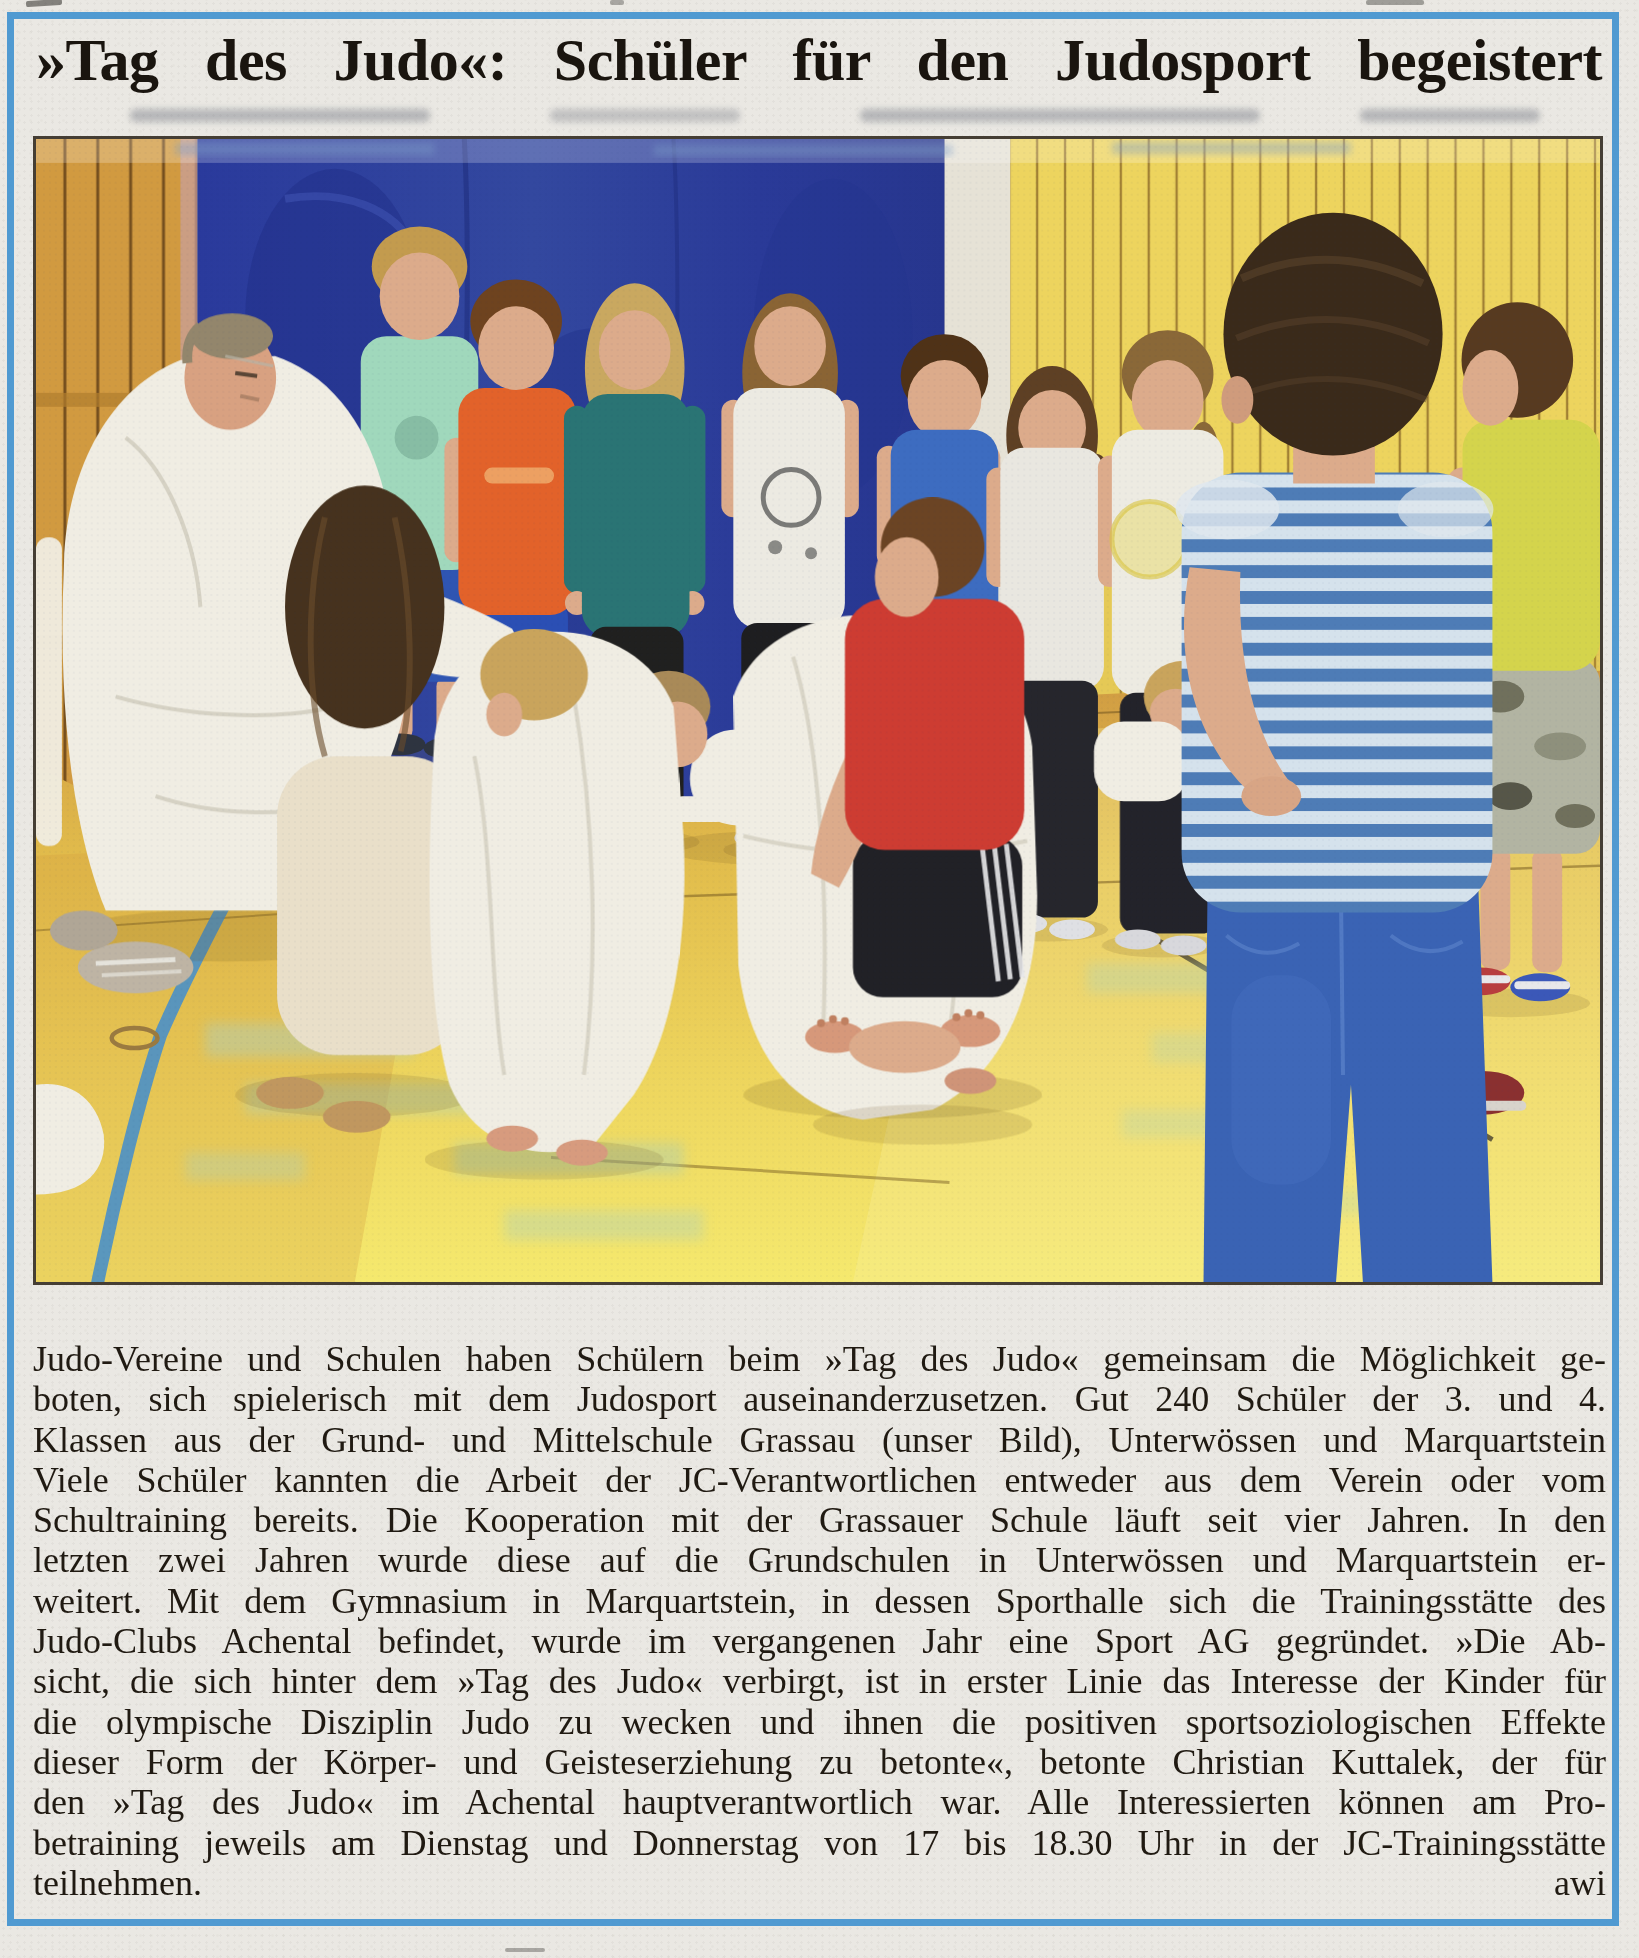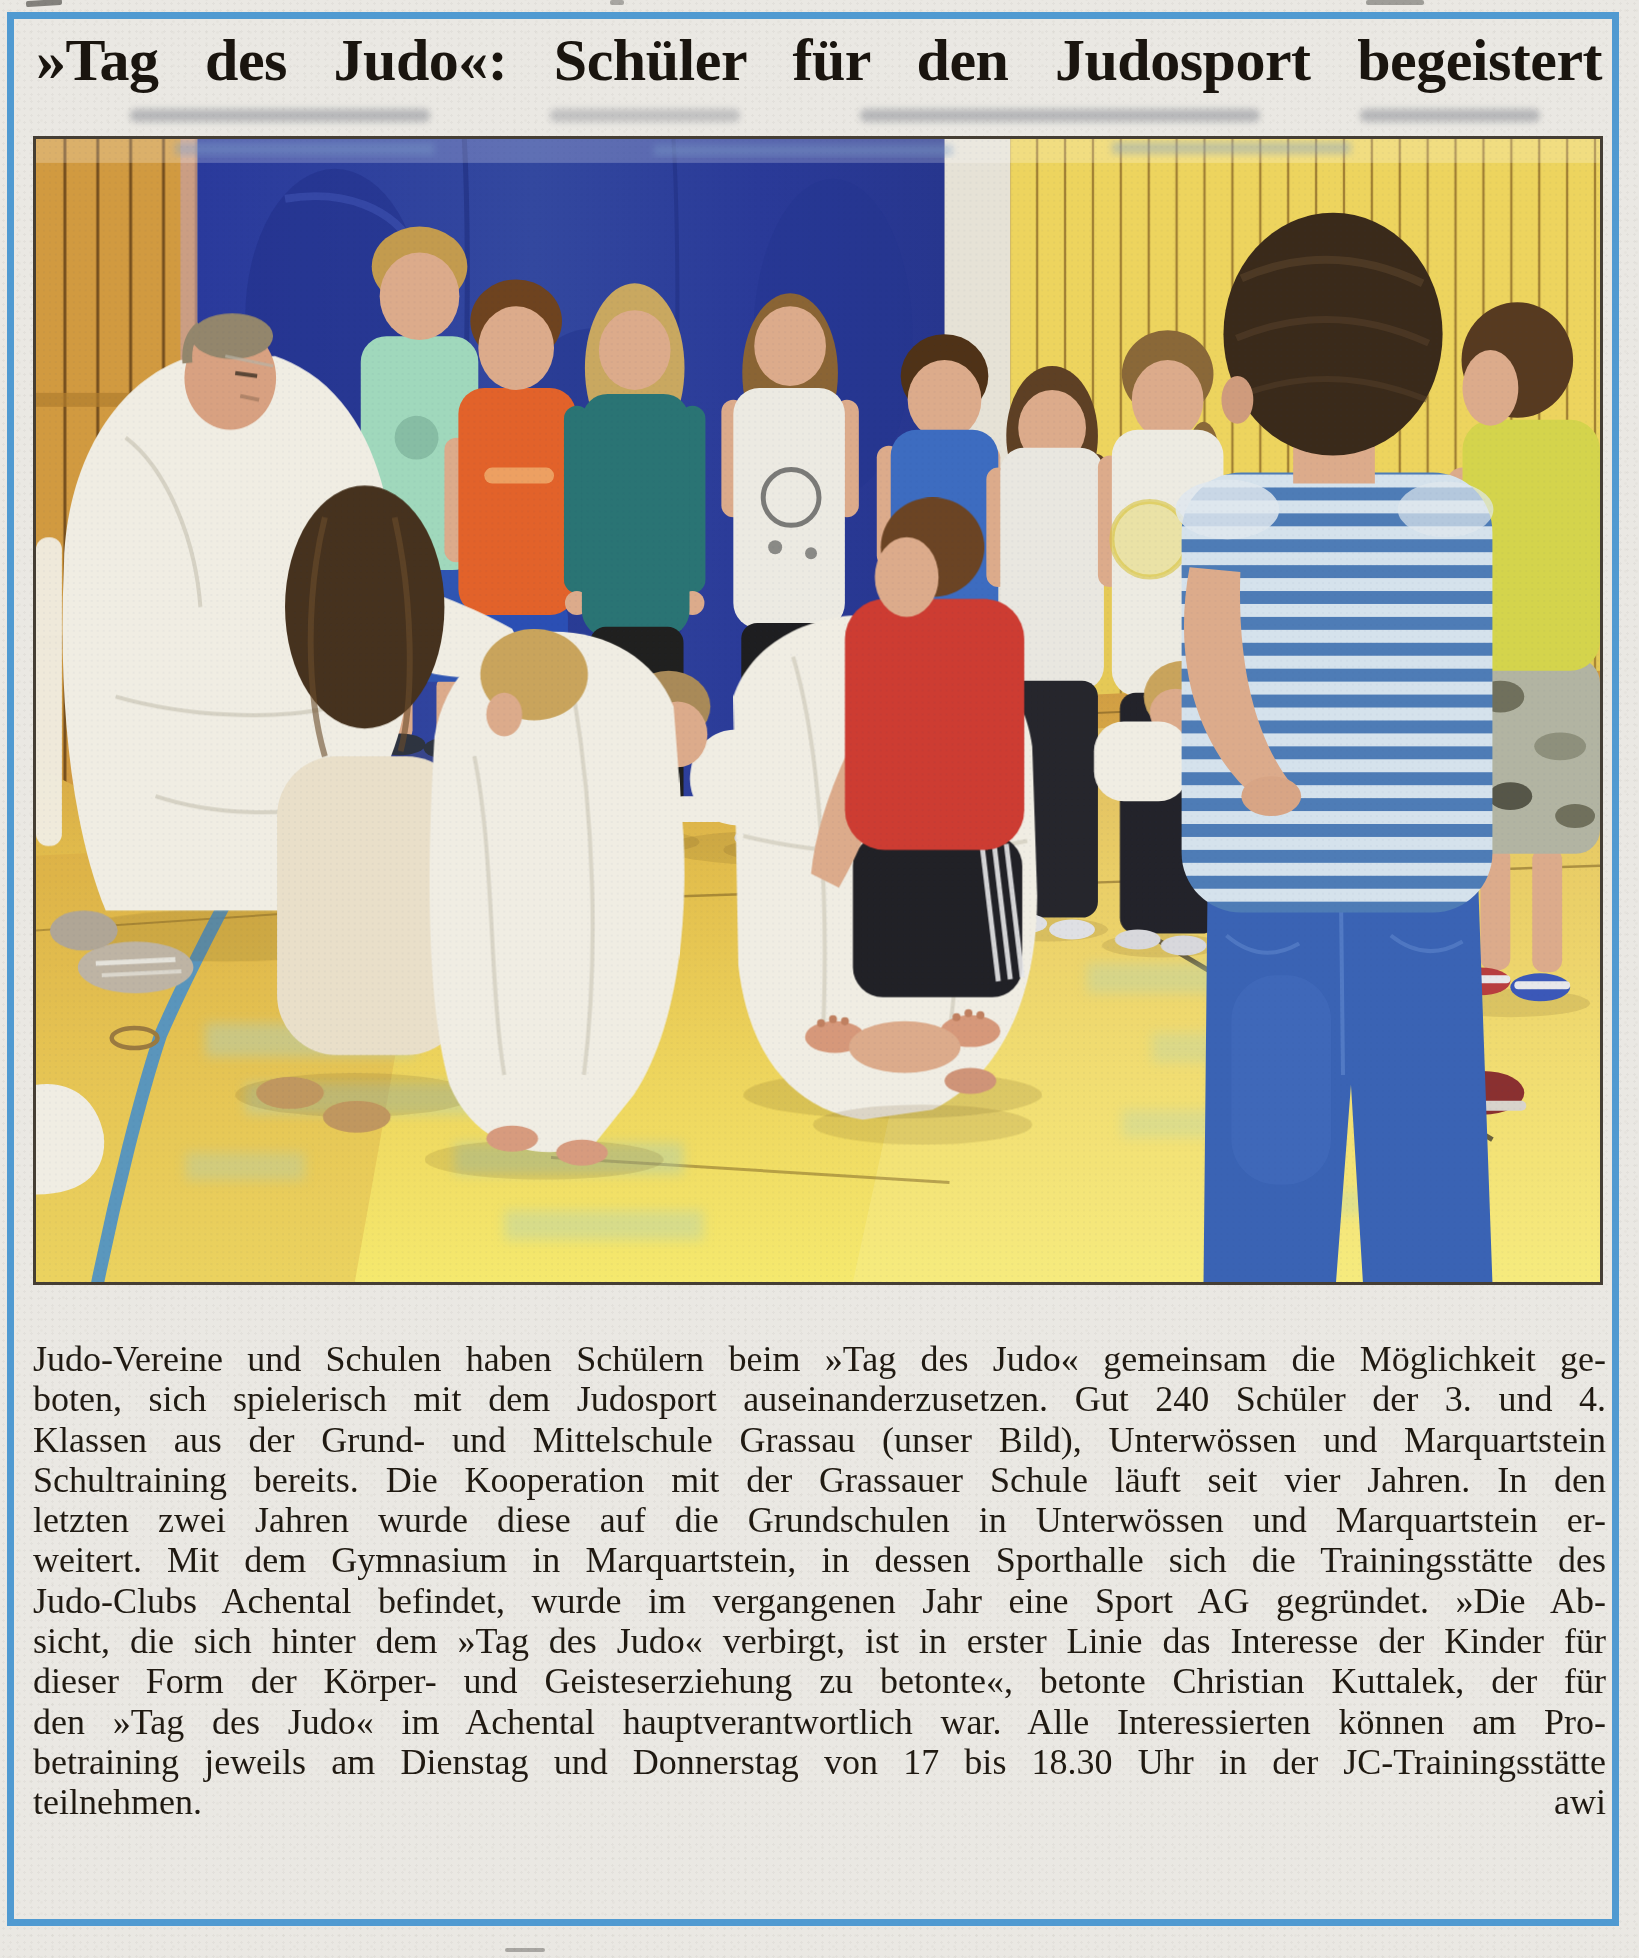--- a/index.html
+++ b/index.html
@@ -404,25 +404,27 @@
     </g>
   </g>
   <rect x="0" y="0" width="1570" height="1148" fill="url(#halftone)" opacity=".045"></rect>
 </svg>
 </div>
 
 <div class="article">
   <div class="bt-line">Judo-Vereine und Schulen haben Schülern beim »Tag des Judo« gemeinsam die Möglichkeit ge-</div>
   <div class="bt-line">boten, sich spielerisch mit dem Judosport auseinanderzusetzen. Gut 240 Schüler der 3. und 4.</div>
   <div class="bt-line">Klassen aus der Grund- und Mittelschule Grassau (unser Bild), Unterwössen und Marquartstein</div>
+  <div class="bt-line">Viele Schüler kannten die Arbeit der JC-Verantwortlichen entweder aus dem Verein oder vom</div>
   <div class="bt-line">Schultraining bereits. Die Kooperation mit der Grassauer Schule läuft seit vier Jahren. In den</div>
   <div class="bt-line">letzten zwei Jahren wurde diese auf die Grundschulen in Unterwössen und Marquartstein er-</div>
   <div class="bt-line">weitert. Mit dem Gymnasium in Marquartstein, in dessen Sporthalle sich die Trainingsstätte des</div>
   <div class="bt-line">Judo-Clubs Achental befindet, wurde im vergangenen Jahr eine Sport AG gegründet. »Die Ab-</div>
   <div class="bt-line">sicht, die sich hinter dem »Tag des Judo« verbirgt, ist in erster Linie das Interesse der Kinder für</div>
+  <div class="bt-line">die olympische Disziplin Judo zu wecken und ihnen die positiven sportsoziologischen Effekte</div>
   <div class="bt-line">dieser Form der Körper- und Geisteserziehung zu betonte«, betonte Christian Kuttalek, der für</div>
   <div class="bt-line">den »Tag des Judo« im Achental hauptverantwortlich war. Alle Interessierten können am Pro-</div>
   <div class="bt-line">betraining jeweils am Dienstag und Donnerstag von 17 bis 18.30 Uhr in der JC-Trainingsstätte</div>
   <div class="bt-last">
     <span>teilnehmen.</span>
     <span>awi</span>
   </div>
 </div>
 
 </body></html>

